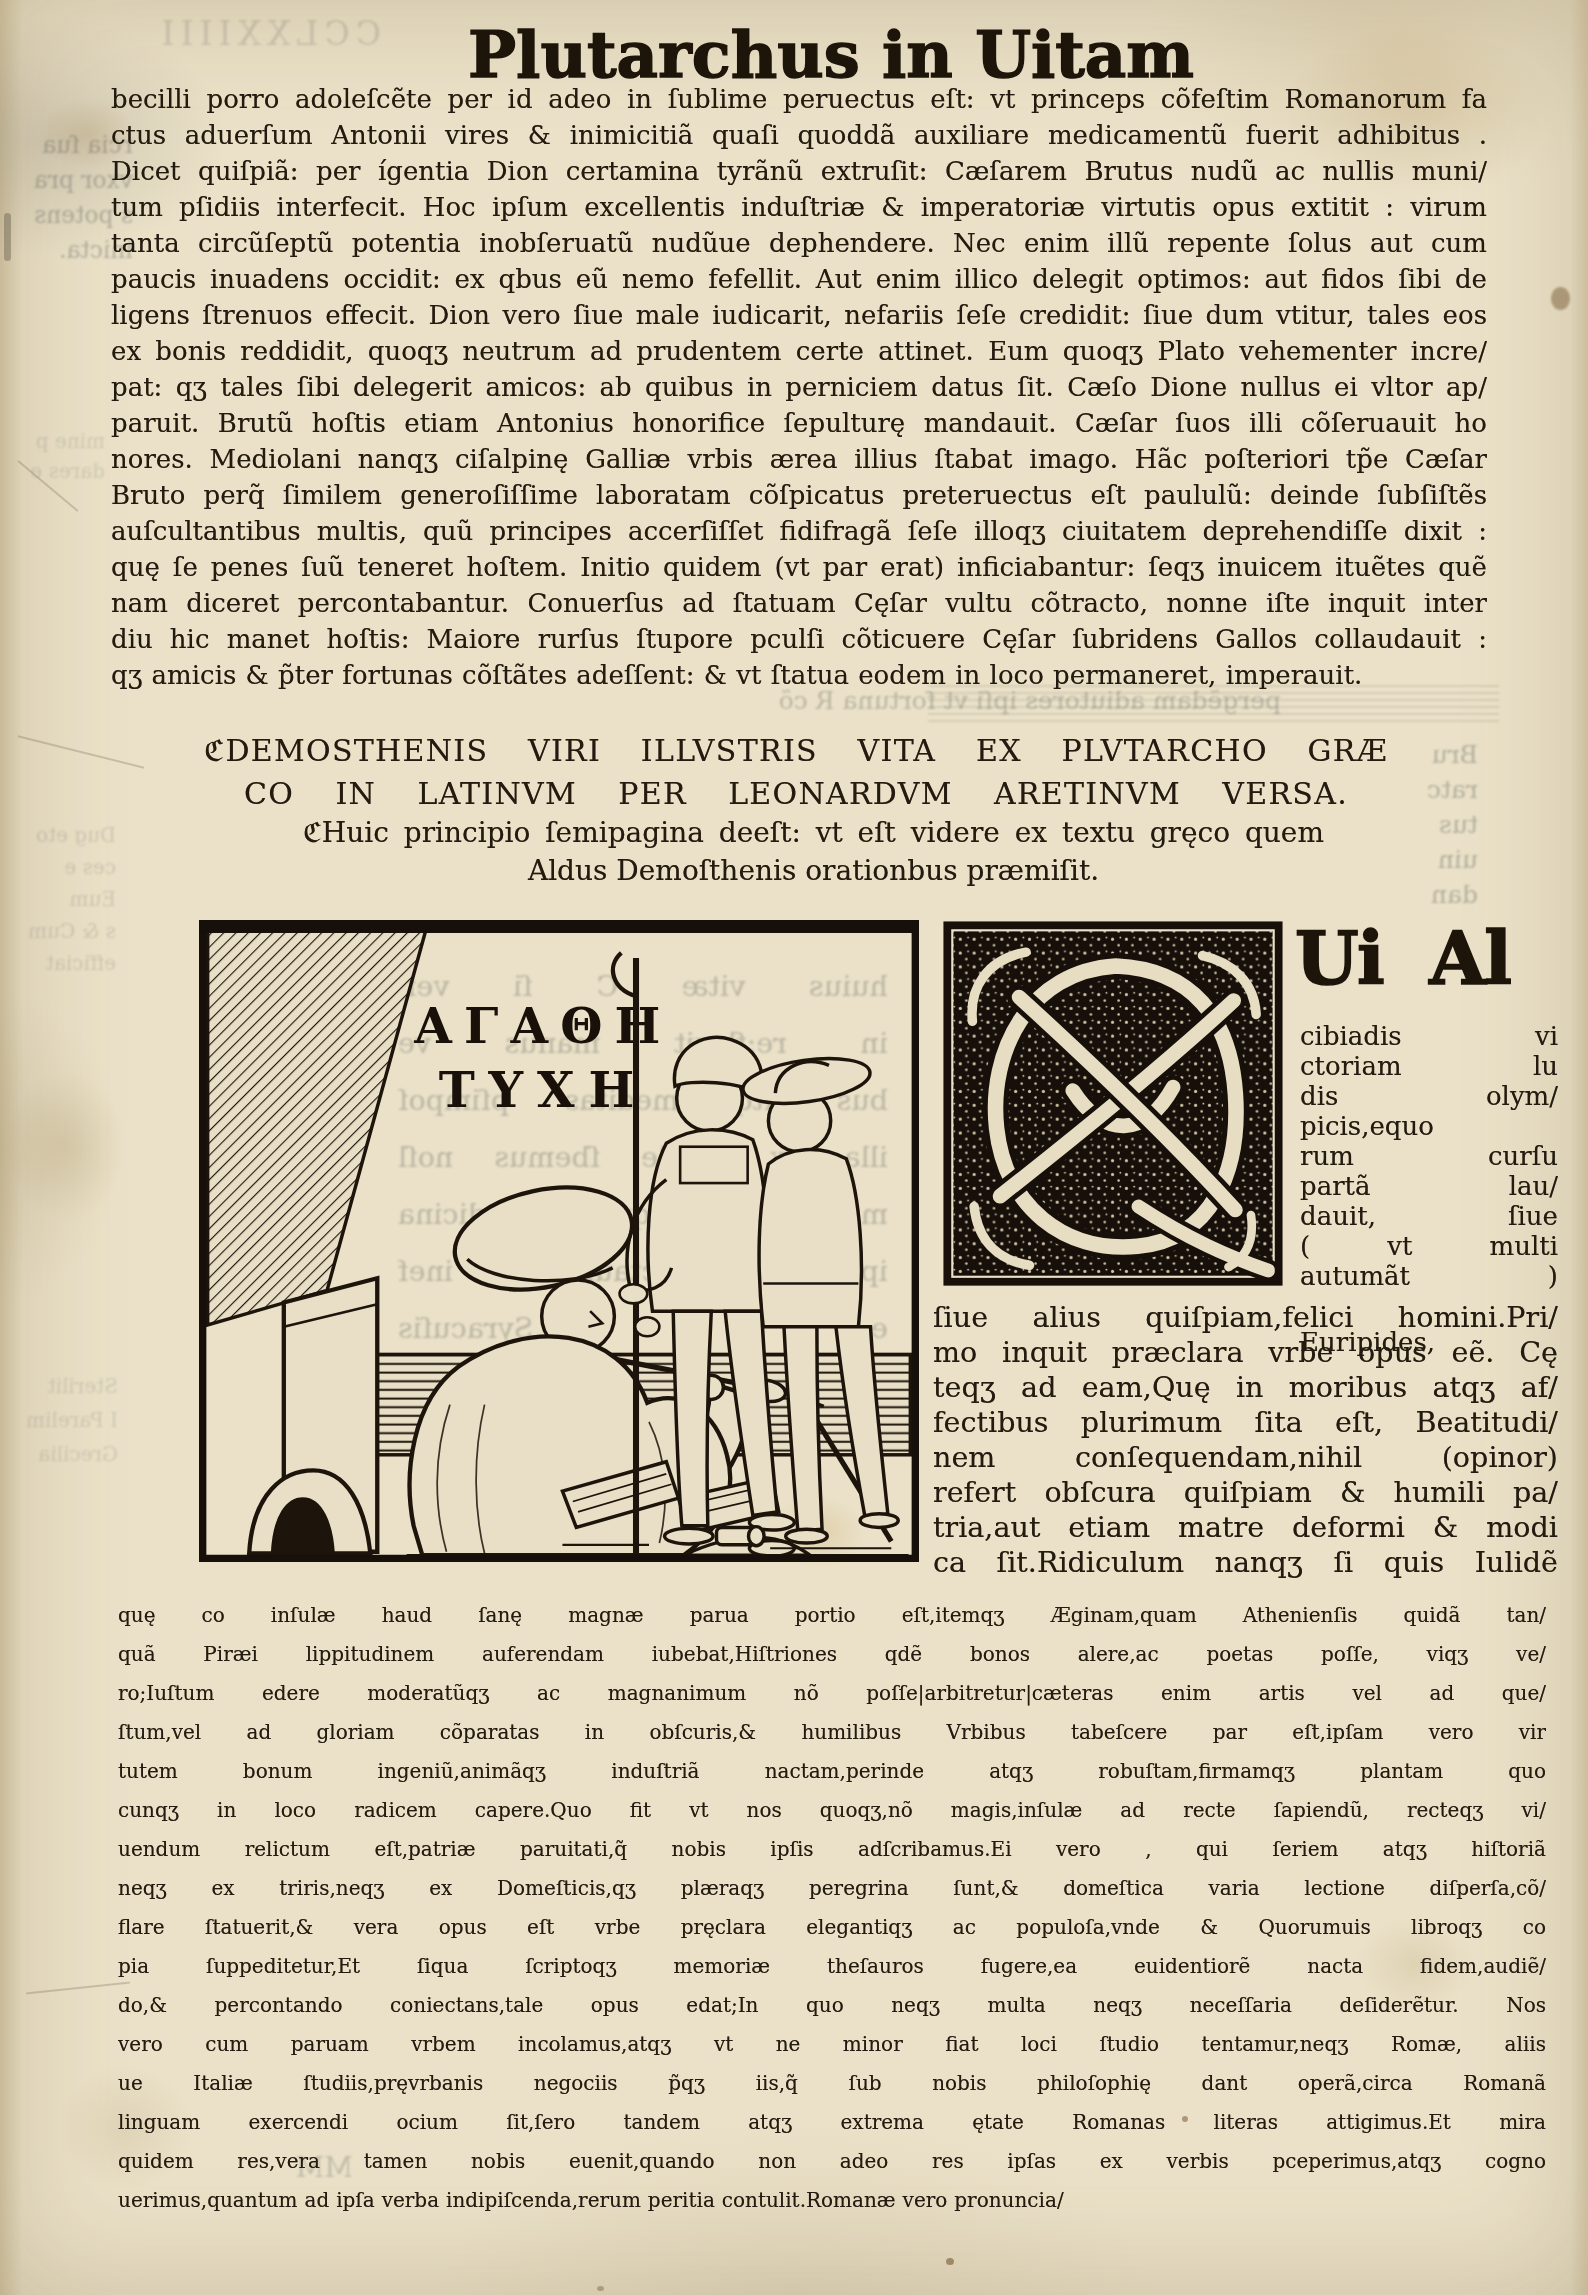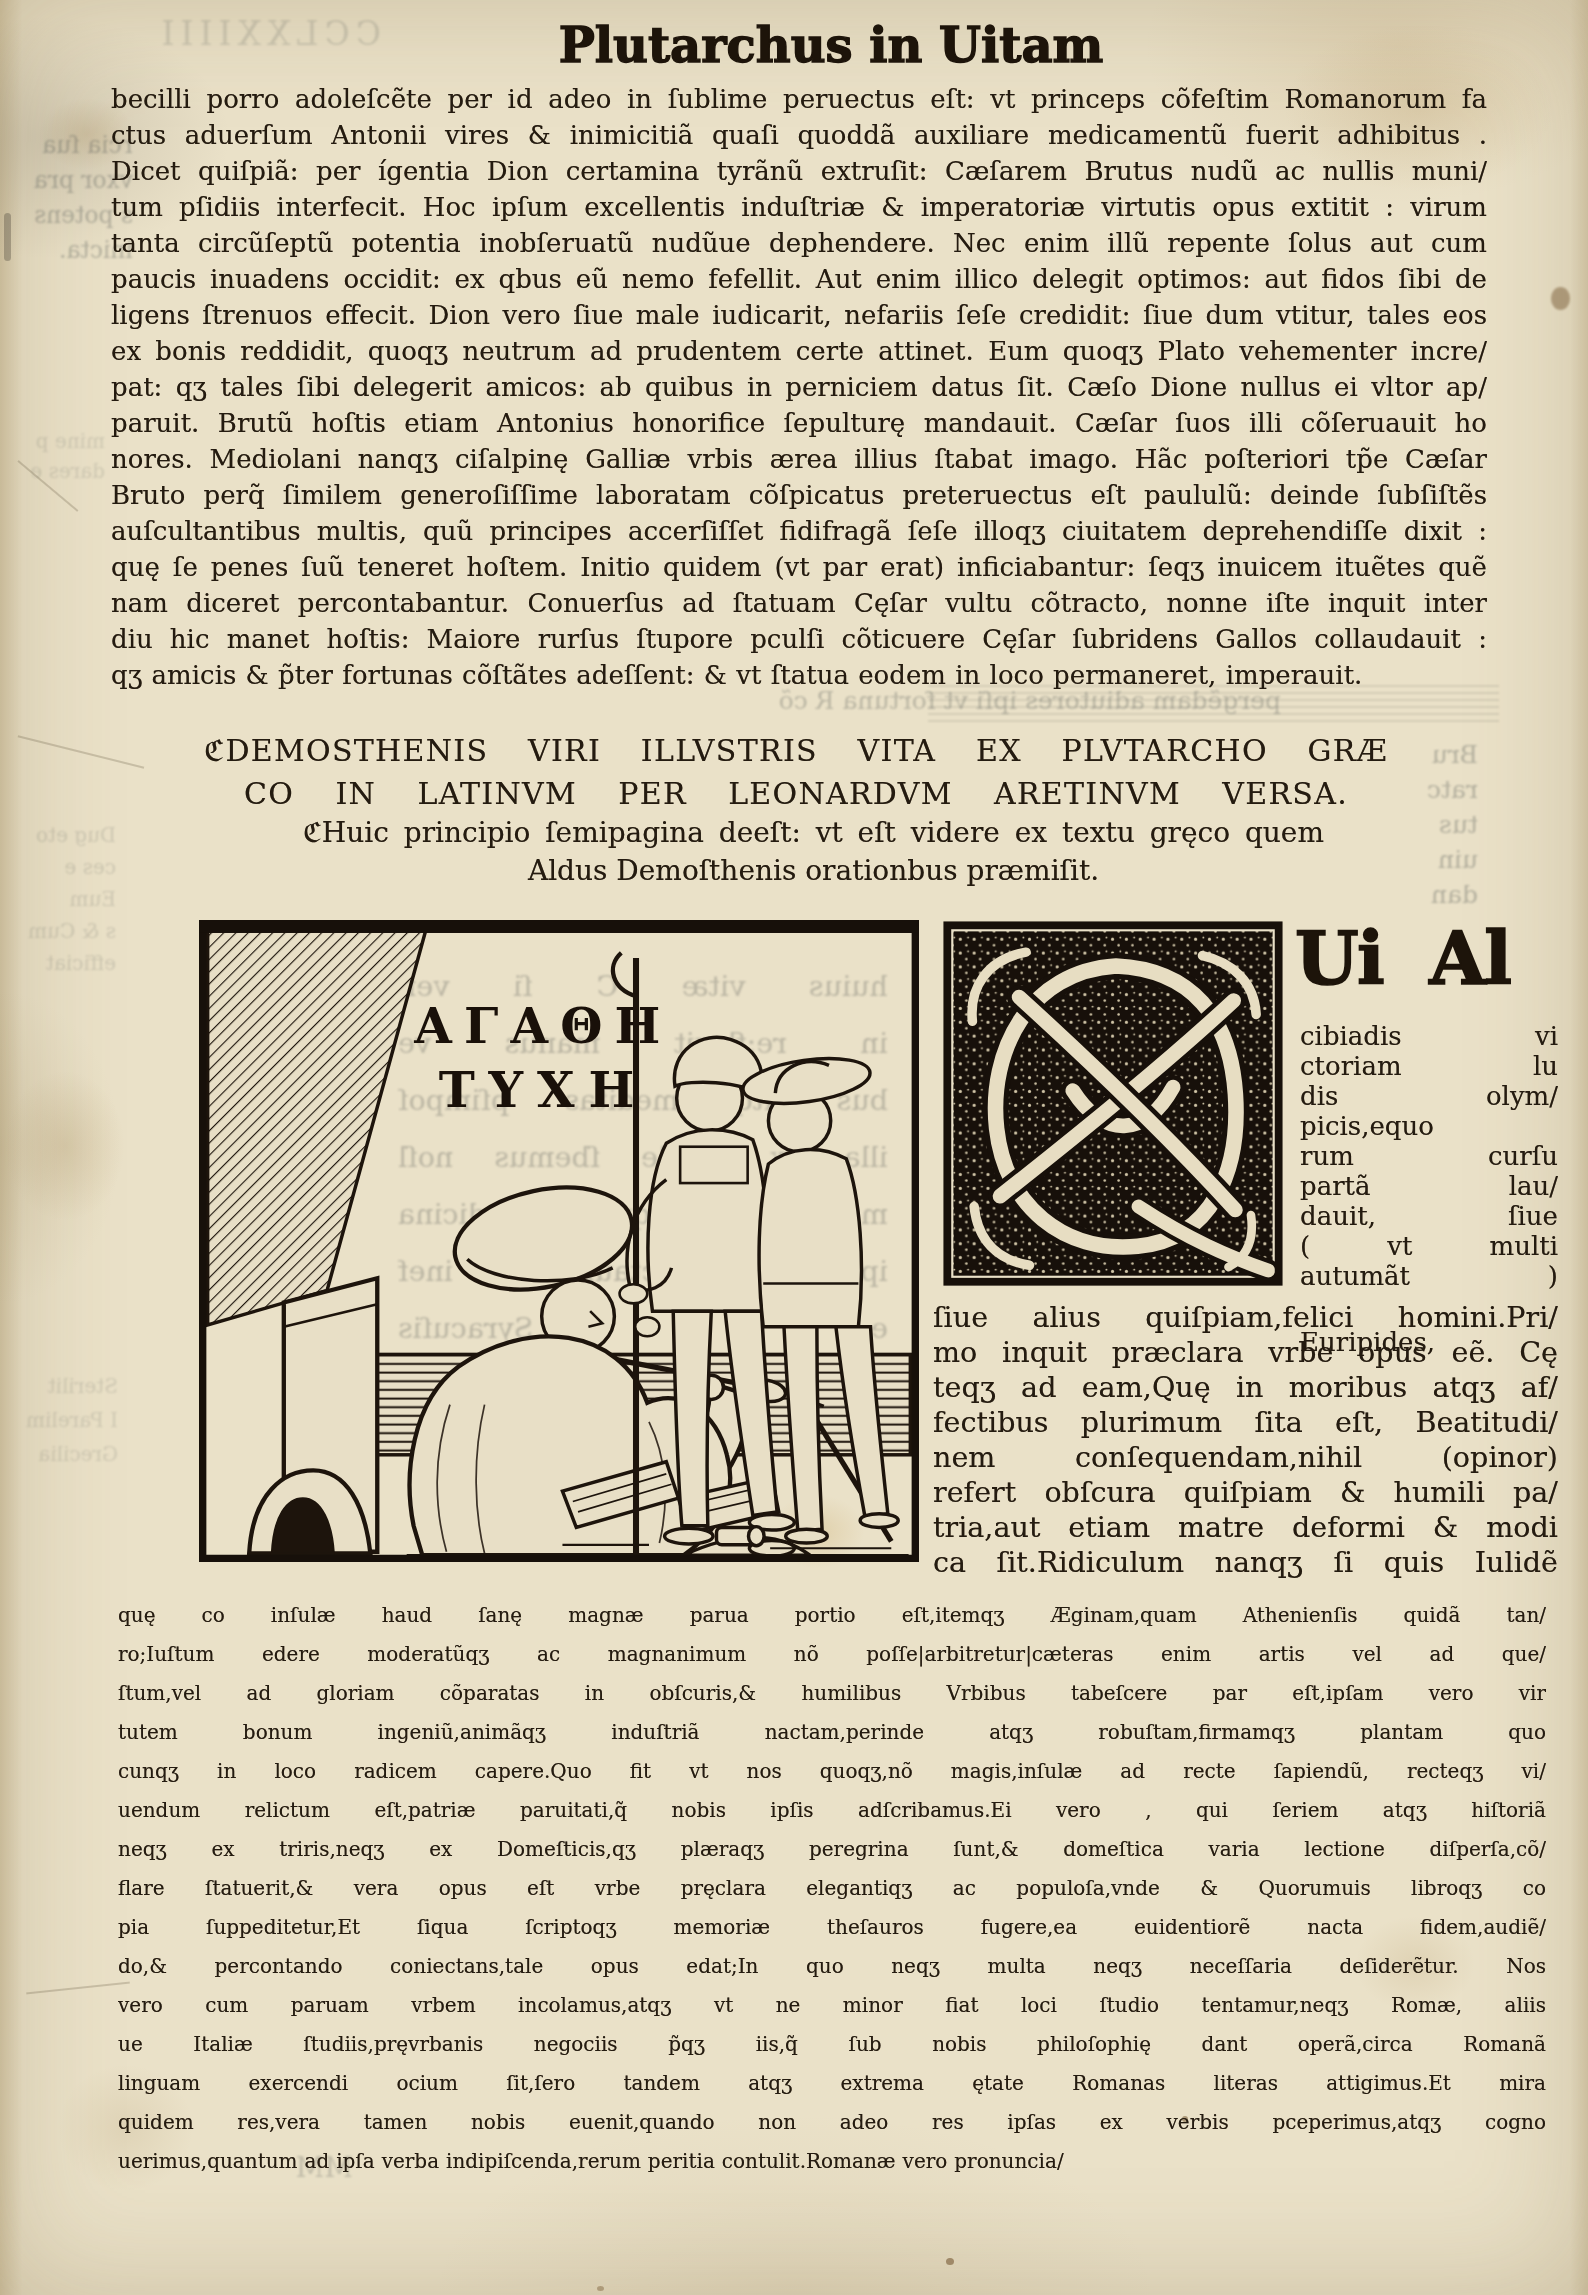--- a/index.html
+++ b/index.html
@@ -15,21 +15,21 @@
       linear-gradient(270deg, #d9cdae 0px, rgba(217,205,174,0) 19px),
       #eae1c8;
     box-shadow: inset 0 0 121px rgba(118,96,55,.28);
     font-family:"DejaVu Serif","Liberation Serif",serif;
     color:#241b10;
   }
   .abs { position:absolute; }
   .ink { color:#241b10; text-shadow:0 0 0.4px rgba(40,26,12,.55); }
 
   .running-title { left:73px; right:0; top:17.3px; text-align:center;
-    font-size:48px; font-weight:bold; letter-spacing:0px;
+    font-size:64px; font-weight:bold; letter-spacing:0px;
     -webkit-text-stroke:1.4px #1d140a; color:#1d140a; }
 
   .textblock .line { text-align:justify; text-align-last:justify; white-space:normal; overflow:hidden; }
   .textblock .line.last { text-align-last:left; }
 
   .p1 { left:111px; top:81px; width:1376px; font-size:26px; line-height:36px; word-spacing:.04em; }
   .p2 { left:118px; top:1596px; width:1428px; font-size:20px; line-height:39px; word-spacing:.03em; }
 
   .heading { left:204px; top:729px; width:1184px; font-size:30px; line-height:43px;
     letter-spacing:1.3px; font-weight:500; }
@@ -328,20 +328,21 @@
       <div class="line">teqʒ ad eam,Quę in moribus atqʒ af/</div>
       <div class="line">fectibus plurimum ſita eſt, Beatitudi/</div>
       <div class="line">nem conſequendam,nihil (opinor)</div>
       <div class="line">refert obſcura quiſpiam &amp; humili pa/</div>
       <div class="line">tria,aut etiam matre deformi &amp; modi</div>
       <div class="line last">ca ſit.Ridiculum nanqʒ ſi quis Iulidẽ</div>
     </div>
 
   <div class="abs ink textblock p2">
       <div class="line">quę co inſulæ haud ſanę magnæ parua portio eſt,itemqʒ Æginam,quam Athenienſis quidã tan/</div>
+      <div class="line">quã Piræi lippitudinem auferendam iubebat,Hiſtriones qdẽ bonos alere,ac poetas poſſe, viqʒ ve/</div>
       <div class="line">ro;Iuſtum edere moderatũqʒ ac magnanimum nõ poſſe|arbitretur|cæteras enim artis vel ad que/</div>
       <div class="line">ſtum,vel ad gloriam cõparatas in obſcuris,&amp; humilibus Vrbibus tabeſcere par eſt,ipſam vero vir</div>
       <div class="line">tutem bonum ingeniũ,animãqʒ induſtriã nactam,perinde atqʒ robuſtam,firmamqʒ plantam quo</div>
       <div class="line">cunqʒ in loco radicem capere.Quo fit vt nos quoqʒ,nõ magis,inſulæ ad recte ſapiendũ, recteqʒ vi/</div>
       <div class="line">uendum relictum eſt,patriæ paruitati,q̃ nobis ipſis adſcribamus.Ei vero , qui ſeriem atqʒ hiſtoriã</div>
       <div class="line">neqʒ ex triris,neqʒ ex Domeſticis,qʒ plæraqʒ peregrina ſunt,&amp; domeſtica varia lectione diſperſa,cõ/</div>
       <div class="line">flare ſtatuerit,&amp; vera opus eſt vrbe pręclara elegantiqʒ ac populoſa,vnde &amp; Quorumuis libroqʒ co</div>
       <div class="line">pia ſuppeditetur,Et ſiqua ſcriptoqʒ memoriæ theſauros fugere,ea euidentiorẽ nacta fidem,audiẽ/</div>
       <div class="line">do,&amp; percontando coniectans,tale opus edat;In quo neqʒ multa neqʒ neceſſaria deſiderẽtur. Nos</div>
       <div class="line">vero cum paruam vrbem incolamus,atqʒ vt ne minor fiat loci ſtudio tentamur,neqʒ Romæ, aliis</div>

